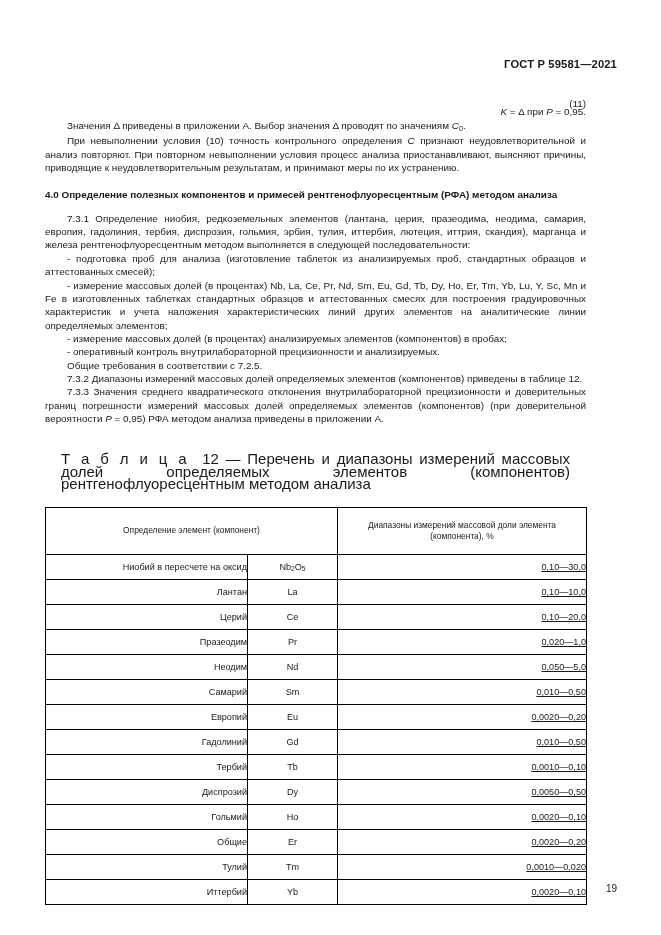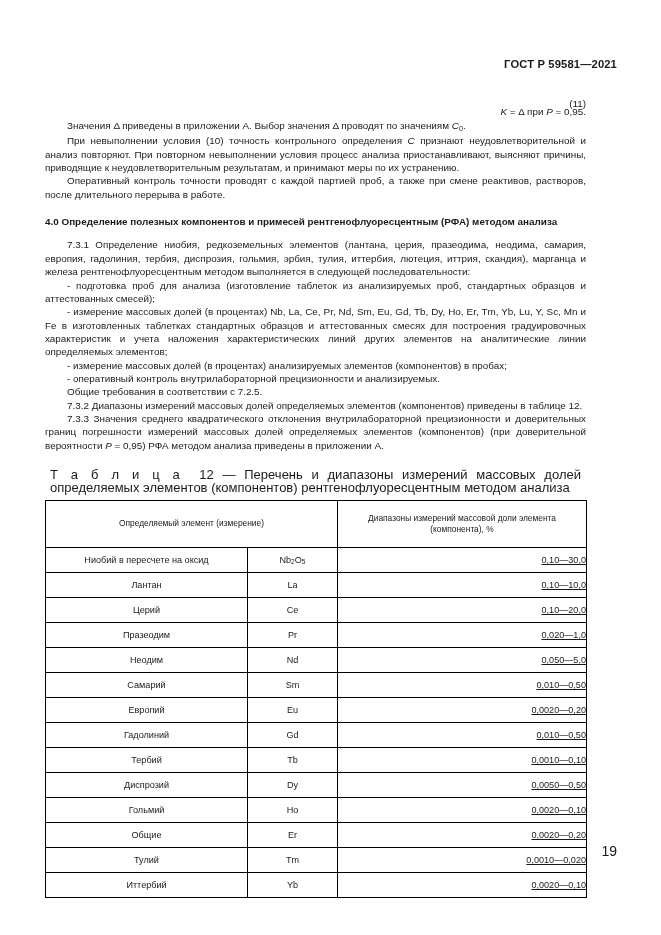--- a/index.html
+++ b/index.html
@@ -91,22 +91,22 @@
   h2.sec {
     margin: 0;
     font-size: 9.9px;
     line-height: 13.4px;
     font-weight: bold;
     text-align: left;
   }
 
   
   .tbl-caption {
-    margin: 5px;
-    font-size: 13px;
+    margin: 16px;
+    font-size: 15px;
     line-height: 12.6px;
     text-align: justify;
   }
   .tbl-word {
     letter-spacing: 2.1px;
   }
 
   
   table.data {
     border-collapse: collapse;
@@ -127,21 +127,21 @@
     line-height: 11.4px;
     text-align: center;
     height: 42px;
     padding: 2px 6px;
   }
   table.data tbody td {
     height: 24px;
     line-height: 12px;
   }
   td.c-name {
-    text-align: center;
+    text-align: right;
     padding-left: 9px;
   }
   td.c-sym {
     text-align: center;
   }
   td.c-range {
     text-align: right;
     text-decoration: underline;
   }
   sub {
@@ -153,22 +153,22 @@
 
   
   col.w-name  { width: 202px; }
   col.w-sym   { width: 90px;  }
   col.w-range { width: 249px; }
 
   
   .folio {
     position: absolute;
     right: 44px;
-    top: 843px;
-    font-size: 14px;
+    top: 883px;
+    font-size: 10px;
   }
 </style>
 </head>
 <body>
 
 <div class="page">
 
   <div class="doc-header">ГОСТ Р 59581—2021</div>
   <div class="header-rule"></div>
 
@@ -181,21 +181,20 @@
       <span class="formula-body"><i>K</i> = Δ при <i>P</i> = 0,95.</span>
       <span class="formula-num">(11)</span>
     </div>
 
     <div class="spacer-6"></div>
 
     <p class="tx ind">Значения Δ приведены в приложении А. Выбор значения Δ проводят по значениям <i>C</i><sub>0</sub>.</p>
 
     <p class="tx ind">При невыполнении условия (10) точность контрольного определения <i>C</i> признают неудовлетворительной и анализ повторяют. При повторном невыполнении условия процесс анализа приостанавливают, выясняют причины, приводящие к неудовлетворительным результатам, и принимают меры по их устранению.</p>
 
-    <p class="tx ind">Оперативный контроль точности проводят с каждой партией проб, а также при смене реактивов, растворов, после длительного перерыва в работе.</p>
 
     <div class="spacer-14"></div>
 
     <h2 class="sec">4.0 Определение полезных компонентов и примесей рентгенофлуоресцентным (РФА) методом анализа</h2>
 
     <div class="spacer-10"></div>
 
     <p class="tx ind">7.3.1 Определение ниобия, редкоземельных элементов (лантана, церия, празеодима, неодима, самария, европия, гадолиния, тербия, диспрозия, гольмия, эрбия, тулия, иттербия, лютеция, иттрия, скандия), марганца и железа рентгенофлуоресцентным методом выполняется в следующей последовательности:</p>
 
     <p class="tx ind">- подготовка проб для анализа (изготовление таблеток из анализируемых проб, стандартных образцов и аттестованных смесей);</p>
@@ -221,21 +220,21 @@
     </p>
 
     <table class="data">
       <colgroup>
         <col class="w-name">
         <col class="w-sym">
         <col class="w-range">
       </colgroup>
       <thead>
         <tr>
-          <th colspan="2">Определяемый элемент (измерение)</th>
+          <th colspan="2">Определение элемент (компонент)</th>
           <th>Диапазоны измерений массовой доли элемента (компонента), %</th>
         </tr>
       </thead>
       <tbody id="table-body">
           <tr>
             <td class="c-name">Ниобий в пересчете на оксид</td>
             <td class="c-sym">Nb<sub>2</sub>O<sub>5</sub></td>
             <td class="c-range">0,10—30,0</td>
           </tr>
           <tr>

